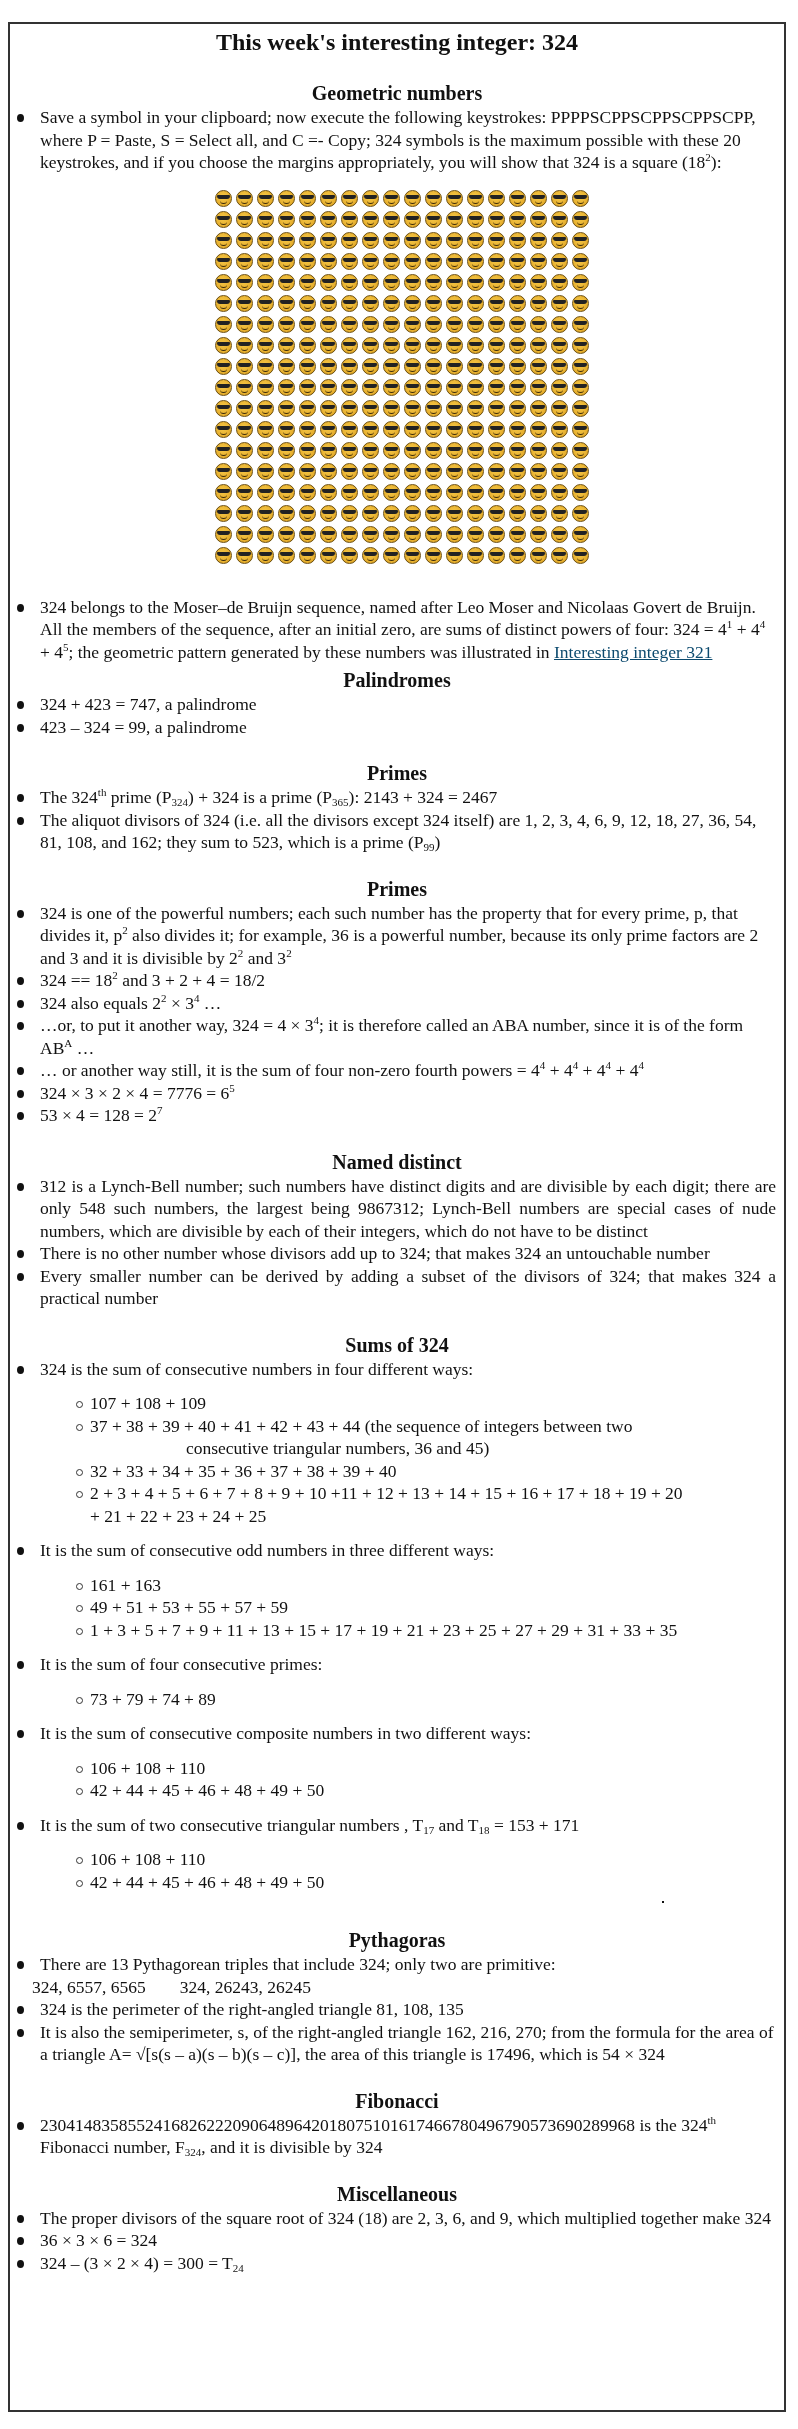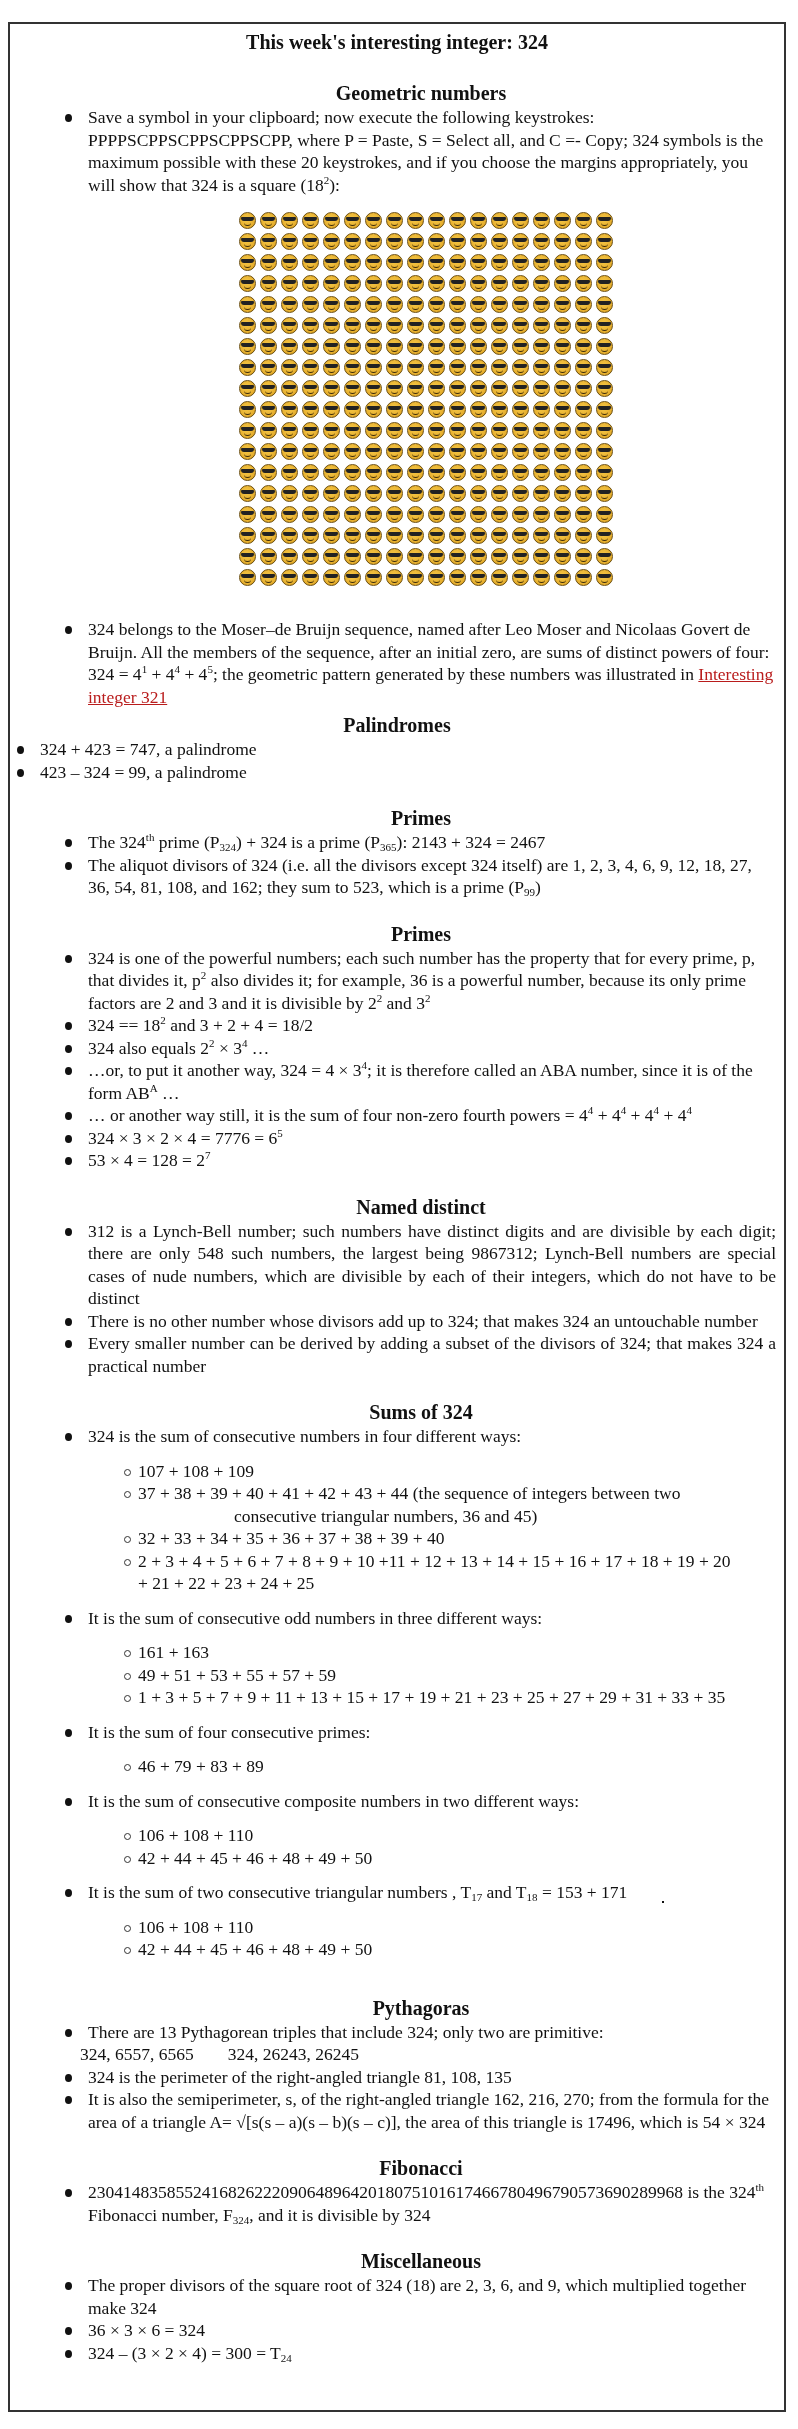--- a/index.html
+++ b/index.html
@@ -13,34 +13,34 @@
       left: 8px;
       top: 22px;
       width: 778px;
       min-height: 2390px;
       border: 2px solid #333333;
       box-sizing: border-box;
       background: #ffffff;
     }
     h1 {
       margin: 2px 0 0 0;
-      font-size: 20px;
+      font-size: 24px;
       font-weight: bold;
       text-align: center;
       line-height: 32px;
     }
     h2 {
       margin: 0;
       font-size: 20px;
       font-weight: bold;
       text-align: center;
       line-height: 26px;
     }
     .sec { margin: 0; }
-    .sec.gap-top { padding-top: 22px; padding-left: 48px; }
+    .sec.gap-top { padding-top: 22px; }
     ul.main {
       list-style: none;
       margin: 0;
       padding: 0 8px 0 30px;
     }
     ul.main > li {
       position: relative;
       font-size: 17.5px;
       line-height: 22.5px;
       margin: 0;
@@ -76,21 +76,21 @@
       height: 7px;
       border: 1px solid #333333;
       border-radius: 50%;
       box-sizing: border-box;
     }
     ul.sub > li .cont-deep { display: block; padding-left: 96px; }
     ul.sub > li .cont-shallow { display: block; padding-left: 0; }
     sup, sub { font-size: 11px; line-height: 0; }
     sup { vertical-align: 7px; }
     sub { vertical-align: -3px; }
-    a.link { color: #b91c1c; text-decoration: underline; }
+    a.link { color: #0c4a6e; text-decoration: underline; }
     .emoji-wrap {
       display: flex;
       justify-content: center;
       margin: 14px 0 30px 0;
     }
     .emoji-grid {
       display: grid;
       grid-template-columns: repeat(18, 21px);
       grid-auto-rows: 21px;
       margin-left: 10px;
@@ -528,21 +528,21 @@
       </li>
       <li><span>It is the sum of consecutive odd numbers in three different ways:</span>
         <ul class="sub">
           <li>161 + 163</li>
           <li>49 + 51 + 53 + 55 + 57 + 59</li>
           <li>1 + 3 + 5 + 7 + 9 + 11 + 13 + 15 + 17 + 19 + 21 + 23 + 25 + 27 + 29 + 31 + 33 + 35</li>
         </ul>
       </li>
       <li><span>It is the sum of four consecutive primes:</span>
         <ul class="sub">
-          <li>46 + 79 + 83 + 89</li>
+          <li>73 + 79 + 74 + 89</li>
         </ul>
       </li>
       <li><span>It is the sum of consecutive composite numbers in two different ways:</span>
         <ul class="sub">
           <li>106 + 108 + 110</li>
           <li>42 + 44 + 45 + 46 + 48 + 49 + 50</li>
         </ul>
       </li>
       <li><span>It is the sum of two consecutive triangular numbers , T</span><sub>17</sub><span> and T</span><sub>18</sub><span> = 153 + 171</span>
         <ul class="sub">

